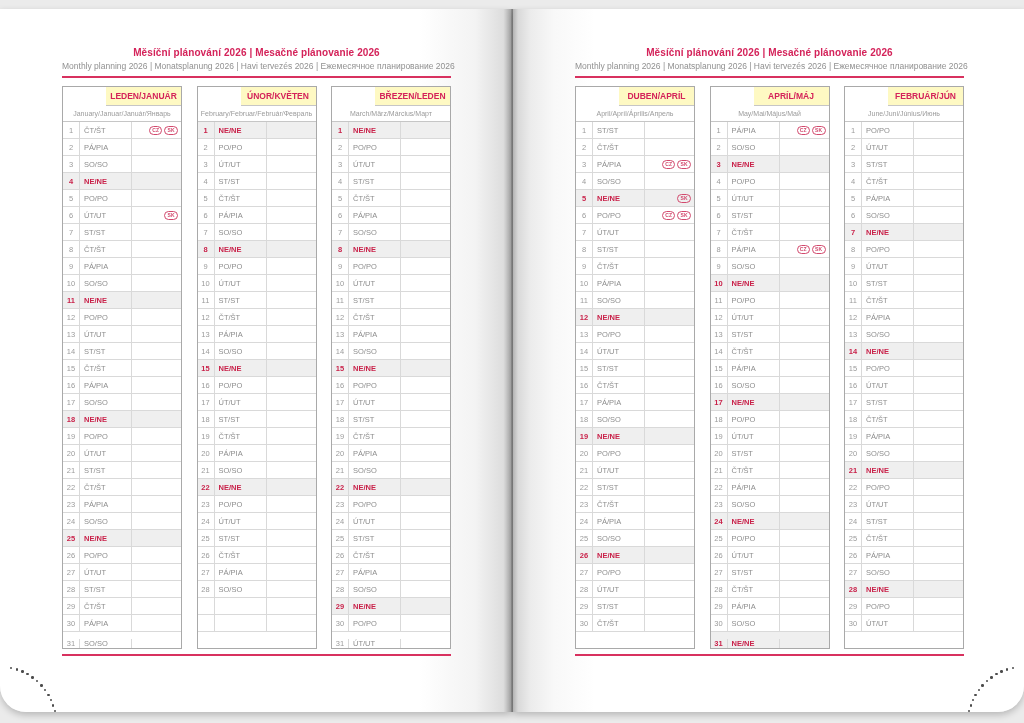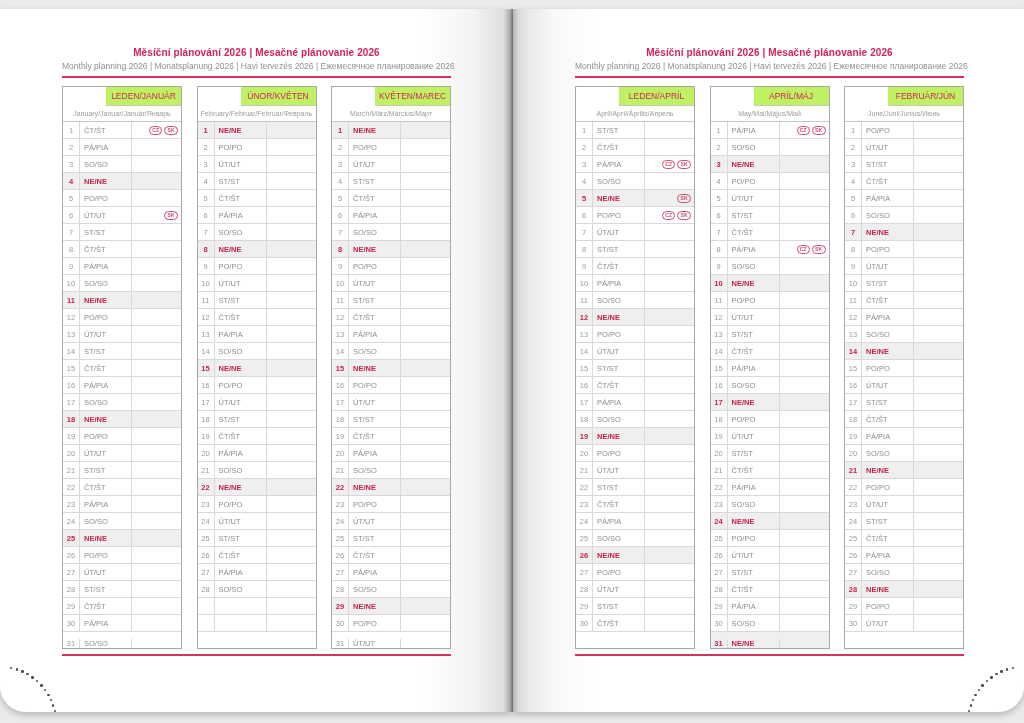--- a/index.html
+++ b/index.html
@@ -24,21 +24,21 @@
     background:linear-gradient(90deg,#969696,#7c7c7c);}
   .content{position:absolute;left:62px;top:38px;width:389px;}
   .page-title{text-align:center;color:#d4235a;font-size:10px;font-weight:bold;letter-spacing:.1px;white-space:nowrap;}
   .page-subtitle{text-align:center;color:#909090;font-size:8.5px;margin-top:3px;white-space:nowrap;}
   .rule{height:2px;background:#d8315f;}
   .rule.top{margin-top:5px;}
   .rule.bottom{margin-top:5px;}
   .months{display:flex;justify-content:space-between;margin-top:8px;}
   .month{width:120px;border:1px solid #a9a9a9;background:#fff;box-sizing:border-box;}
   .m-head{height:18px;display:flex;align-items:center;justify-content:center;
-    background:#bef264;color:#d4235a;font-weight:normal;font-size:8.5px;border-bottom:1px solid #c6c6c6;margin-left:43px;}
+    background:#fef9c3;color:#d4235a;font-weight:bold;font-size:8.5px;border-bottom:1px solid #c6c6c6;margin-left:43px;}
   .m-sub{height:15px;display:flex;align-items:center;justify-content:center;
     color:#9b9b9b;font-size:7px;border-bottom:1px solid #c6c6c6;background:#fff;}
   .m-row{display:flex;height:16px;border-bottom:1px solid #d9d9d9;font-size:7.5px;color:#8d8d8d;background:#fff;}
   .m-row:last-child{border-bottom:none;align-items:flex-end;}
   .m-row.sun{background:#efefef;}
   .m-row.sun .c-num,.m-row.sun .c-day{color:#c9224a;font-weight:bold;}
   .c-num{width:16px;border-right:1px solid #d9d9d9;display:flex;align-items:center;justify-content:center;color:#9b9b9b;flex:none;}
   .c-day{width:52px;border-right:1px solid #d9d9d9;display:flex;align-items:center;padding-left:4px;box-sizing:border-box;flex:none;}
   .c-note{flex:1;display:flex;align-items:center;justify-content:flex-end;gap:2px;padding-right:3px;}
   .badge{border:1px solid #d2496d;color:#d2496d;border-radius:6px;font-size:5px;line-height:6px;
@@ -374,21 +374,21 @@
               <div class="c-day"></div>
               <div class="c-note"></div>
             </div>
             <div class="m-row">
               <div class="c-num"></div>
               <div class="c-day"></div>
               <div class="c-note"></div>
             </div>
           </div>
         <div class="month">
-            <div class="m-head">KVĚTEN/MAREC</div>
+            <div class="m-head">BŘEZEN/LEDEN</div>
             <div class="m-sub">March/März/Március/Март</div>
             <div class="m-row sun">
               <div class="c-num">1</div>
               <div class="c-day">NE/NE</div>
               <div class="c-note"></div>
             </div>
             <div class="m-row">
               <div class="c-num">2</div>
               <div class="c-day">PO/PO</div>
               <div class="c-note"></div>
@@ -546,21 +546,21 @@
 
   <div class="spine"></div>
 
   <div class="page right">
     <div class="content">
       <div class="page-title">Měsíční plánování 2026 | Mesačné plánovanie 2026</div>
       <div class="page-subtitle">Monthly planning 2026 | Monatsplanung 2026 | Havi tervezés 2026 | Ежемесячное планирование 2026</div>
       <div class="rule top"></div>
       <div class="months">
         <div class="month">
-            <div class="m-head">LEDEN/APRÍL</div>
+            <div class="m-head">DUBEN/APRÍL</div>
             <div class="m-sub">April/Apríl/Április/Апрель</div>
             <div class="m-row">
               <div class="c-num">1</div>
               <div class="c-day">ST/ST</div>
               <div class="c-note"></div>
             </div>
             <div class="m-row">
               <div class="c-num">2</div>
               <div class="c-day">ČT/ŠT</div>
               <div class="c-note"></div>

